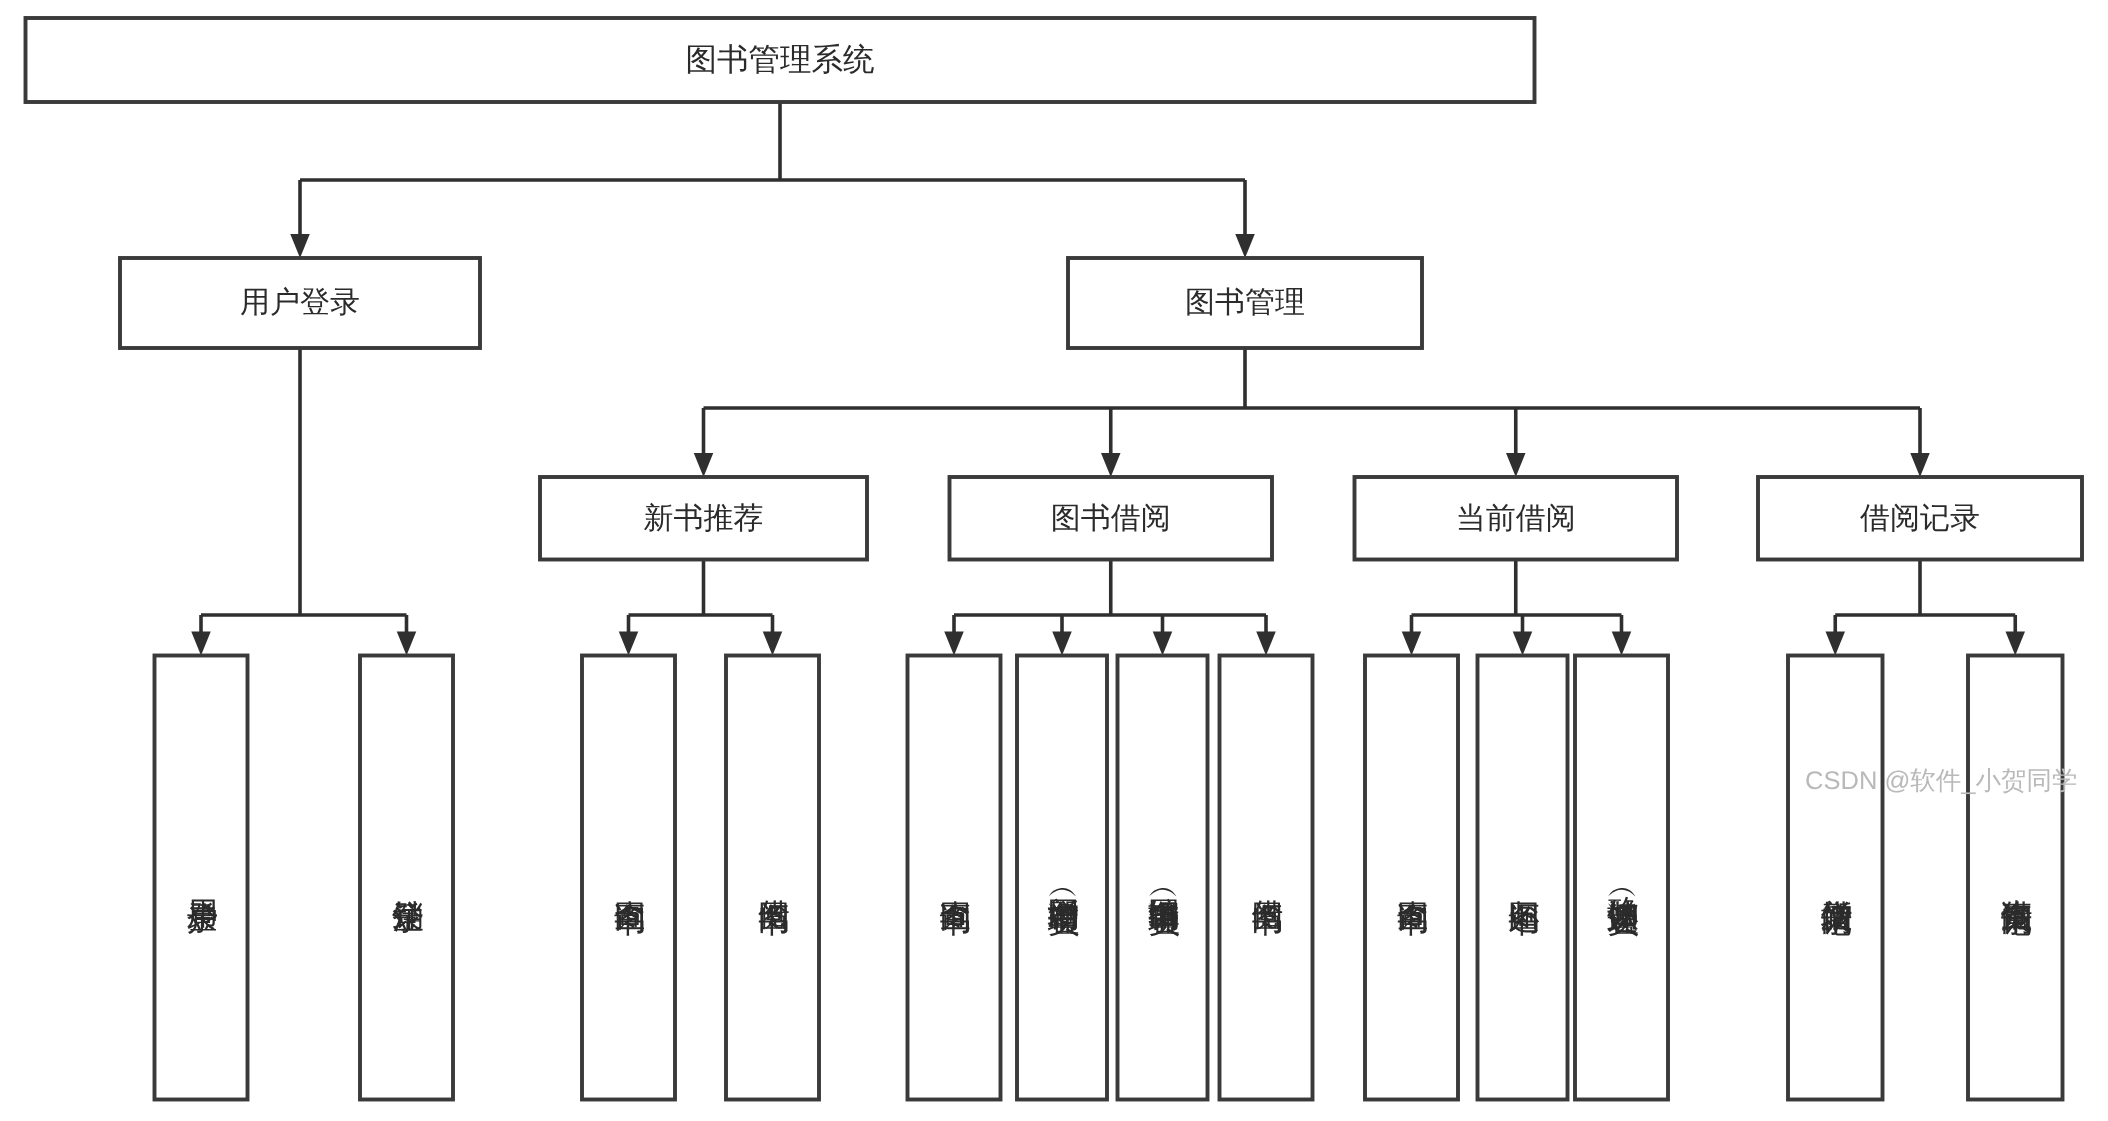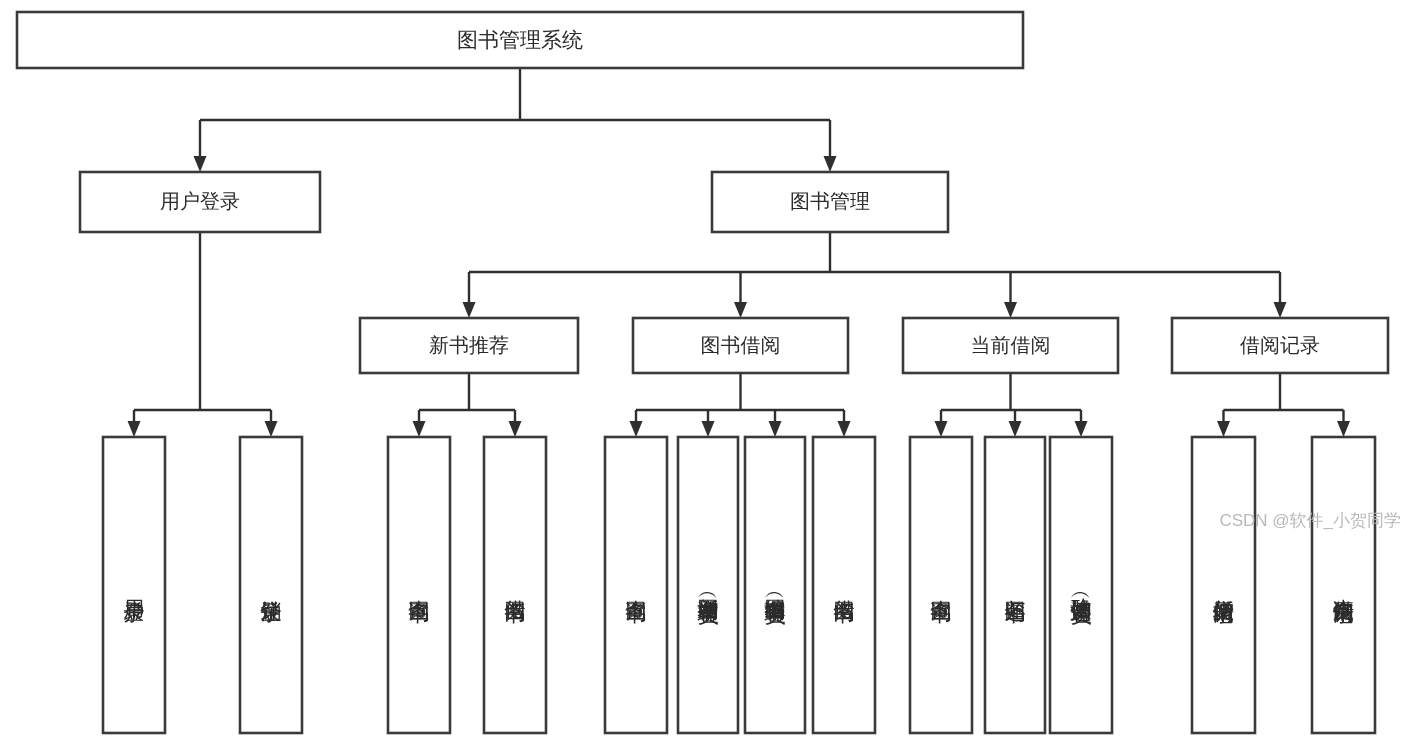--- a/index.html
+++ b/index.html
@@ -65,21 +65,21 @@
     font-family: "Liberation Sans", "DejaVu Sans", sans-serif;
     font-size: 21px;
     line-height: 1.05;
     color: #2b2b2b;
     letter-spacing: 1px;
     white-space: nowrap;
     text-align: center;
   }
   .watermark {
     position: absolute;
-    right: 4px;
+    right: 20px;
     bottom: 6px;
     font-family: "Liberation Sans", "DejaVu Sans", sans-serif;
     font-size: 17px;
     color: #b9b9b9;
     white-space: nowrap;
     user-select: none;
     margin-left: 40px;
   }
 </style>
 </head>

